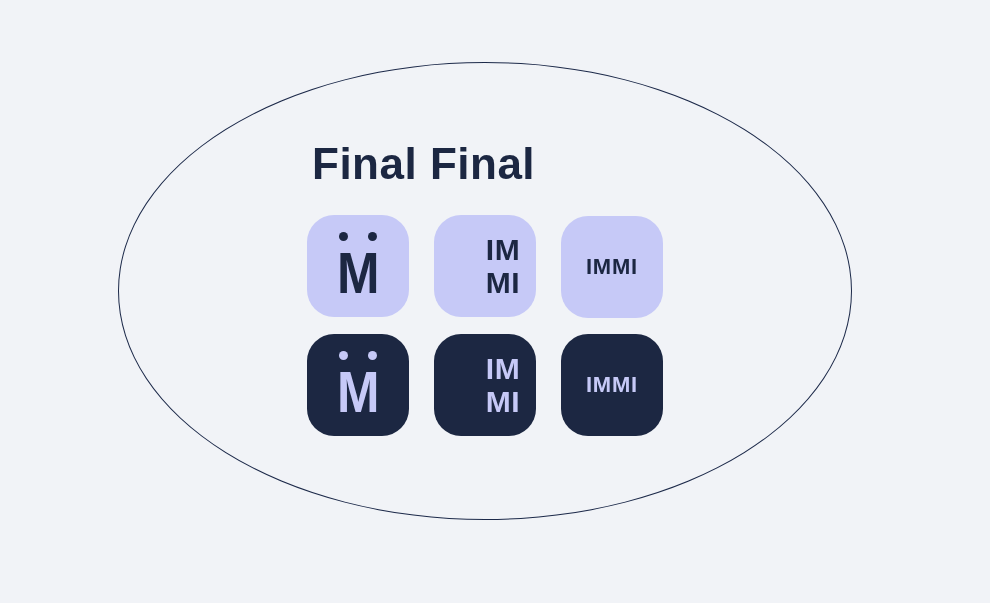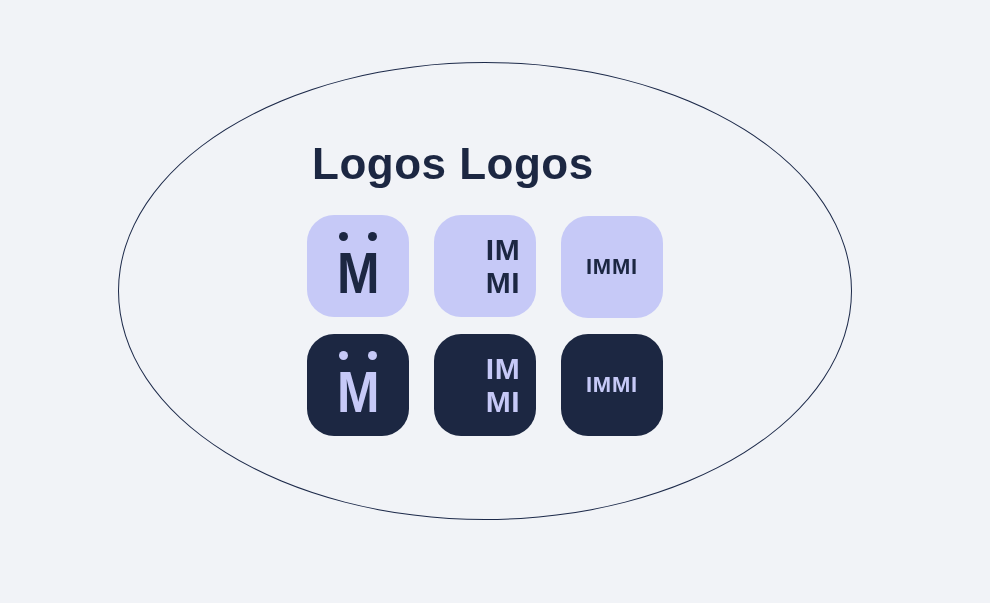--- a/index.html
+++ b/index.html
@@ -107,21 +107,21 @@
   .t4{left:434px;top:334px;}
   .t5{left:561px;top:334px;}
 </style>
 </head>
 <body>
 
 <div class="canvas">
 
   <div class="ellipse"></div>
 
-  <h1 class="title">Logos Logos</h1>
+  <h1 class="title">Final Final</h1>
 
   <div class="tile light t0">
     <div class="mono">
       <span class="dot dl"></span>
       <span class="dot dr"></span>
       <span class="mchar">M</span>
     </div>
   </div>
 
   <div class="tile light t1">

